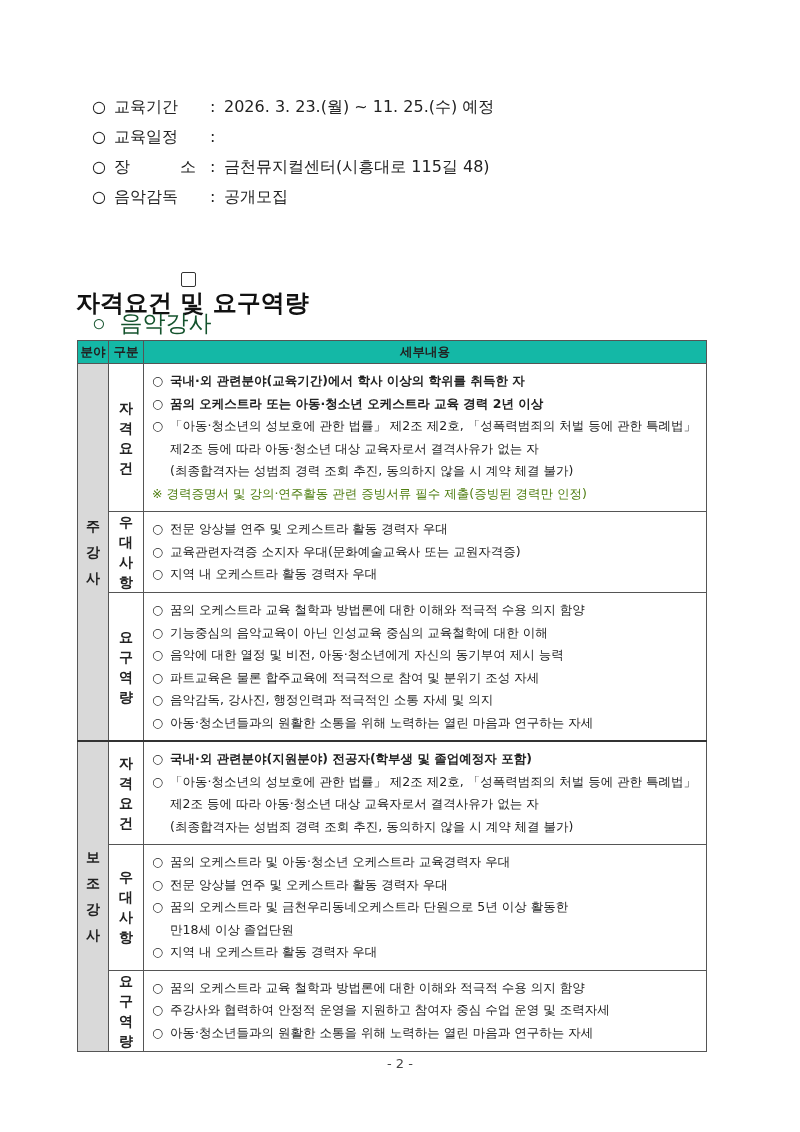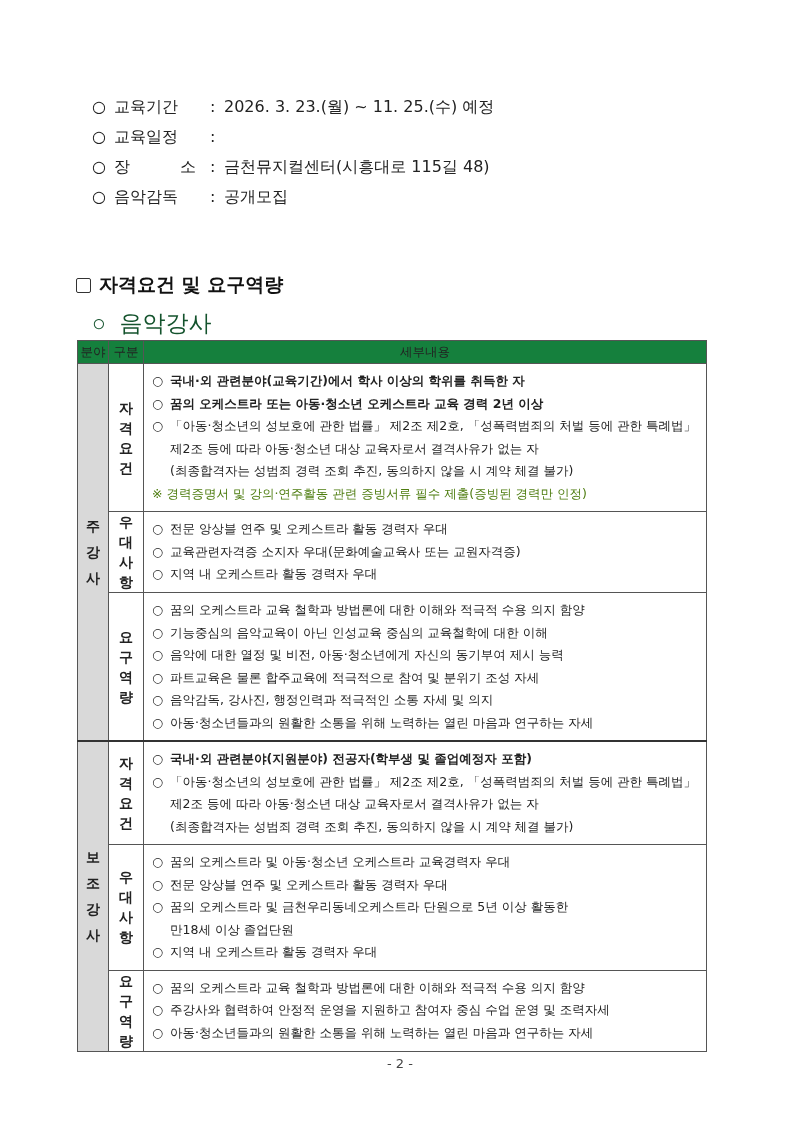--- a/index.html
+++ b/index.html
@@ -11,37 +11,37 @@
     .info { position: absolute; left: 92px; top: 92px; }
     .info-row { display: flex; font-size: 16px; line-height: 30px; height: 30px; white-space: nowrap; }
     .bullet { width: 22px; display: inline-block; }
     .label { width: 96px; display: inline-block; letter-spacing: 0px; }
     .label.spaced { letter-spacing: 0; display:inline-flex; justify-content: space-between; width: 82px; margin-right: 14px;}
     .colon { width: 14px; display: inline-block; }
     .info-cont { padding-left: 132px; }
 
     .section-title {
       position: absolute; left: 76px; top: 272px;
-      font-size: 19px; font-weight: bold; color: #111; display: flex; align-items: center;
+      font-size: 24px; font-weight: bold; color: #111; display: flex; align-items: center; flex-direction: column;
     }
     .checkbox {
       width: 15px; height: 15px; border: 1.5px solid #333; border-radius: 2px;
       display: inline-block; margin-right: 8px; box-sizing: border-box;
     }
     .sub-title {
       position: absolute; left: 92px; top: 308px; font-size: 23px; color: #14532d; font-family: Liberation Mono, monospace;
     }
 
     table.req {
       position: absolute; left: 77px; top: 340px; width: 630px;
       border-collapse: collapse; font-size: 12.5px; color: #222;
     }
     table.req th, table.req td { border: 1px solid #555; }
     table.req thead th {
-      background: #15803d; height: 22px; font-size: 12.5px; font-weight: normal; padding: 0;
+      background: #14b8a6; height: 22px; font-size: 12.5px; font-weight: bold; padding: 0;
     }
     td.field {
       background: #d9d9d9; width: 30px; text-align: center; font-weight: bold;
       font-size: 14px; line-height: 26px; padding: 0;
     }
     td.cat {
       width: 34px; text-align: center; font-weight: bold; font-size: 14px;
       line-height: 20px; padding: 0; background: #fff;
     }
     td.detail { padding: 6px 6px 6px 8px; background: #fff; }

